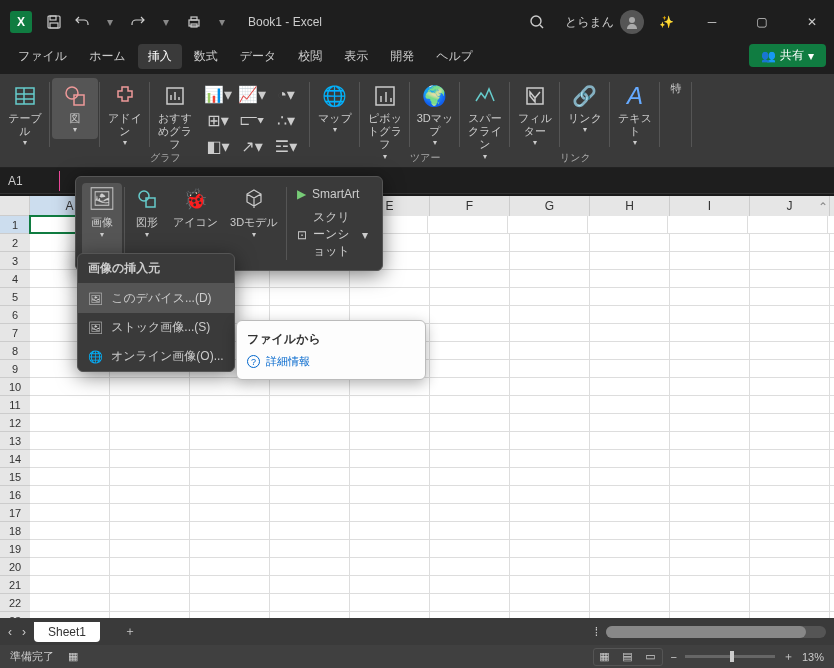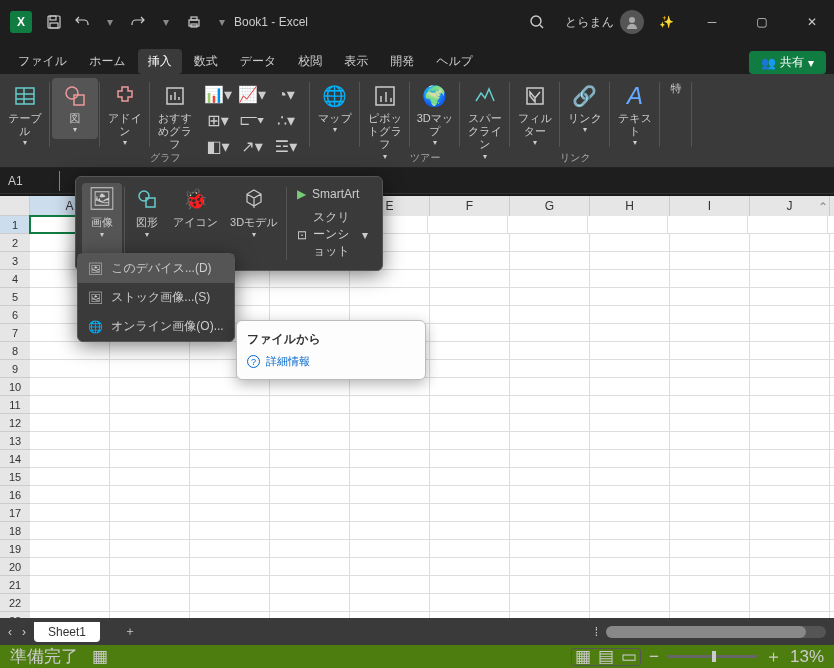--- a/index.html
+++ b/index.html
@@ -1,25 +1,25 @@
 <!DOCTYPE html>
 <html><head>
 <meta charset="utf-8">
 <style>
 * { margin:0; padding:0; box-sizing:border-box; font-family:'Meiryo UI','Segoe UI',sans-serif; user-select:none; }
 body { width:834px; height:668px; background:#1a1a1a; overflow:hidden; position:relative; }
 .titlebar { height:44px; background:#1e1e1e; display:flex; align-items:center; color:#ccc; font-size:12px; padding-left:10px; }
 .title-ico { width:22px; height:22px; background:#107c41; display:flex; align-items:center; justify-content:center; color:#fff; border-radius:3px; font-size:12px; font-weight:bold; margin-right:10px; }
 .qat { display:flex; align-items:center; gap:4px; }
 .qat-item { width:24px; height:24px; display:flex; align-items:center; justify-content:center; color:#ccc; border-radius:4px; }
-.title-txt { color:#ccc; }
+.title-txt { margin-left:14px; color:#ccc; }
 .title-right { margin-left:auto; display:flex; align-items:center; gap:6px; padding-right:0; }
 .tr-btn { width:44px; height:40px; display:flex; align-items:center; justify-content:center; color:#ccc; }
 .avatar { width:24px; height:24px; border-radius:50%; background:#555; display:flex; align-items:center; justify-content:center; }
-.tabs { height:30px; background:#1e1e1e; display:flex; align-items:flex-end; padding:0 8px; gap:2px; }
+.tabs { height:30px; background:#1e1e1e; display:flex; align-items:flex-start; padding:0 8px; gap:2px; }
 .tab { padding:4px 10px; color:#ccc; font-size:12px; border-radius:4px; }
 .tab.active { background:#3a3a3a; color:#fff; }
 .share { margin-left:auto; background:#107c41; color:#fff; padding:3px 12px; border-radius:4px; font-size:12px; display:flex; align-items:center; gap:4px; }
 .ribbon { height:94px; background:#3a3a3a; display:flex; position:relative; border-bottom:1px solid #222; }
 .rgroup { display:flex; flex-direction:column; align-items:center; padding:4px 2px; position:relative; }
 .rgroup::after { content:''; position:absolute; right:0; top:8px; bottom:20px; width:1px; background:#555; }
 .rbtn-lg { width:46px; display:flex; flex-direction:column; align-items:center; padding:4px 2px; color:#ccc; font-size:11px; text-align:center; border-radius:4px; line-height:1.2; }
 .rbtn-lg.sel { background:#555; }
 .ricon { width:28px; height:28px; display:flex; align-items:center; justify-content:center; font-size:20px; margin-bottom:2px; }
 .glabel { position:absolute; bottom:2px; left:0; right:0; text-align:left; font-size:10px; color:#aaa; }
@@ -49,21 +49,21 @@
 .f2-title { padding:6px 10px; color:#ccc; font-size:12px; font-weight:bold; border-bottom:1px solid #555; }
 .f2-item { padding:6px 10px; color:#ccc; font-size:12px; display:flex; align-items:center; gap:8px; }
 .f2-item.hov { background:#555; }
 .tooltip { position:absolute; top:320px; left:236px; width:190px; background:#fdfdfd; border:1px solid #bbb; border-radius:6px; box-shadow:0 4px 14px rgba(0,0,0,0.3); z-index:12; padding:10px; font-size:12px; color:#333; }
 .tt-title { font-weight:bold; margin-bottom:6px; }
 .tt-body { font-size:11px; color:#555; line-height:1.5; margin-bottom:10px; }
 .tt-link { color:#0066cc; display:flex; align-items:center; gap:6px; font-size:11px; }
 .statusbar { position:absolute; bottom:23px; left:0; right:0; height:27px; background:#3a3a3a; display:flex; align-items:center; padding:0 8px; color:#ccc; font-size:12px; }
 .sheet-tabs { display:flex; align-items:center; gap:4px; margin-left:8px; }
 .sheet-tab { background:#fff; color:#333; padding:3px 14px; border-radius:0 0 4px 4px; font-size:12px; }
-.bottombar { position:absolute; bottom:0; left:0; right:0; height:23px; background:#4d7c0f; display:flex; align-items:center; padding:0 10px; color:#ccc; font-size:17px; gap:14px; }
+.bottombar { position:absolute; bottom:0; left:0; right:0; height:23px; background:#404040; display:flex; align-items:center; padding:0 10px; color:#ccc; font-size:11px; gap:14px; }
 .zoom { margin-left:auto; display:flex; align-items:center; gap:8px; }
 .slider { width:90px; height:3px; background:#666; position:relative; }
 .slider-thumb { position:absolute; left:50%; top:-4px; width:4px; height:11px; background:#ccc; }
 .viewbtns { display:flex; gap:1px; border:1px solid #555; border-radius:3px; overflow:hidden; }
 .vb { width:22px; height:16px; display:flex; align-items:center; justify-content:center; }
 .collapse { position:absolute; right:6px; top:200px; color:#888; font-size:12px; }
 svg { display:block; }
 </style>
 </head>
 <body>
@@ -623,20 +623,21 @@
   <div class="fly-right">
     <div class="fly-row">
         <span style="color:#7c7;">▶</span>
         <span>SmartArt</span>
       </div>
     <div class="fly-row"><span>⊡</span><span>スクリーンショット</span> ▾</div>
   </div>
 </div>
 
 <div class="flyout2">
+  <div class="f2-title">画像の挿入元</div>
   <div class="f2-item hov">
       <span>🖼</span>
       <span>このデバイス...(D)</span>
     </div>
   <div class="f2-item">
       <span>🖼</span>
       <span>ストック画像...(S)</span>
     </div>
   <div class="f2-item">
       <span>🌐</span>

